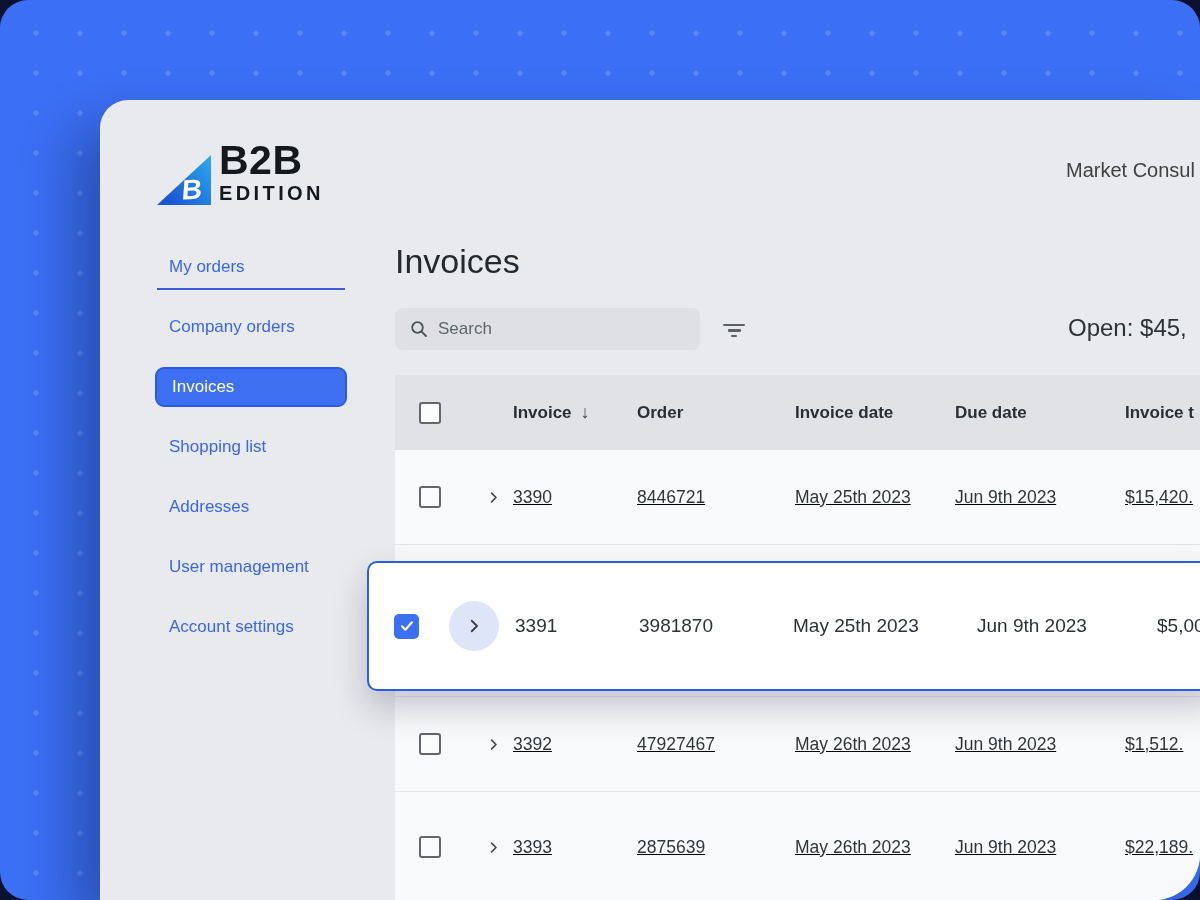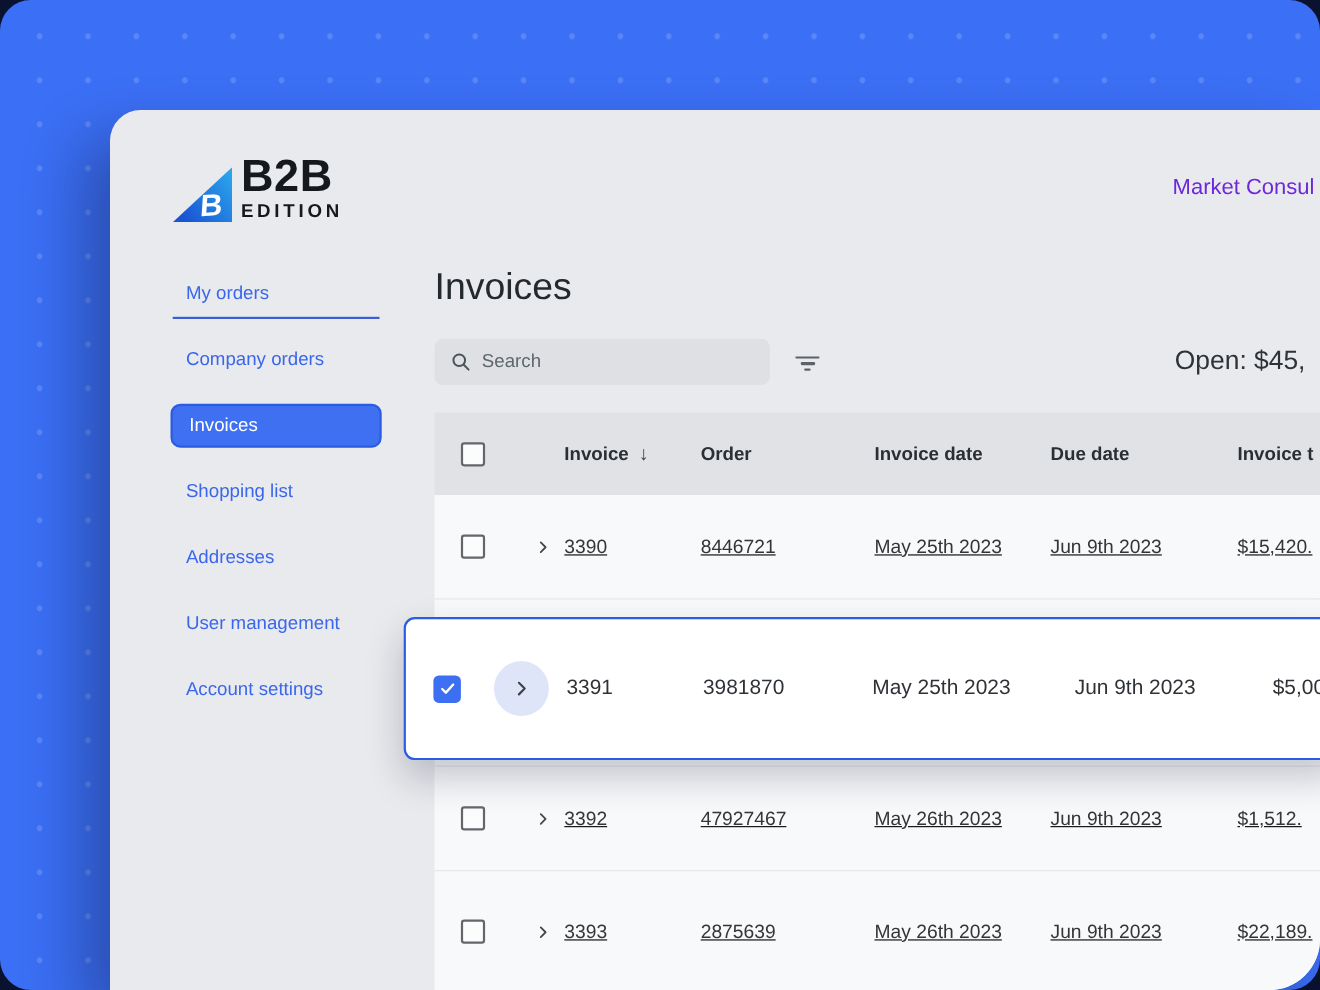--- a/index.html
+++ b/index.html
@@ -23,23 +23,23 @@
 
   
   .logo { position:absolute; left:57px; top:45px; display:flex; align-items:flex-end; gap:8px; }
   .logo-mark { position:relative; width:54px; height:50px;
     clip-path:polygon(100% 0, 100% 100%, 0 100%);
     background:linear-gradient(52deg,#1A55D4 15%,#2BA6EC 95%); }
   .logo-b { position:absolute; right:9px; bottom:1px; color:#fff; font-weight:800; font-size:28px;
     transform:skewX(-7deg) rotate(-3deg); line-height:1; }
   .logo-text { display:flex; flex-direction:column; color:#15181C; }
   .logo-top { font-size:41px; font-weight:800; line-height:.78; letter-spacing:.5px; }
-  .logo-bottom { font-size:17px; font-weight:700; letter-spacing:3.4px; margin-top:5px; }
-
-  .account-label { position:absolute; left:966px; top:59px; font-size:20px; color:#6d28d9;
+  .logo-bottom { font-size:20px; font-weight:700; letter-spacing:3.4px; margin-top:5px; }
+
+  .account-label { position:absolute; left:966px; top:59px; font-size:20px; color:#404040;
     white-space:nowrap; cursor:pointer; }
 
   
   .sidebar { position:absolute; left:55px; top:137px; width:192px; }
   .nav-item { height:60px; display:flex; align-items:center; padding-left:14px;
     color:#3A66EC; font-size:17px; font-weight:500; cursor:pointer; }
   .nav-underline { position:absolute; left:2px; top:51px; width:188px;
     border-top:2px solid #3C5CD8; }
   .nav-item.active-wrap { padding-left:0; }
   .nav-active-btn { width:192px; height:40px; display:flex; align-items:center; padding-left:15px;

